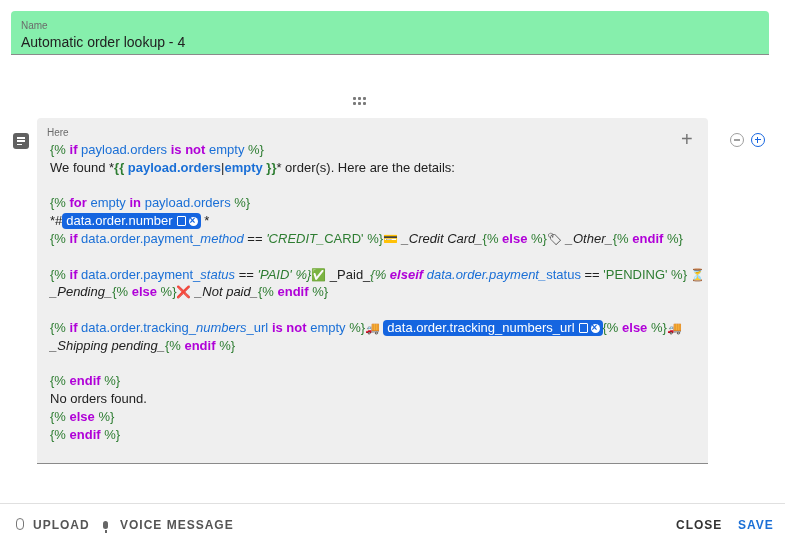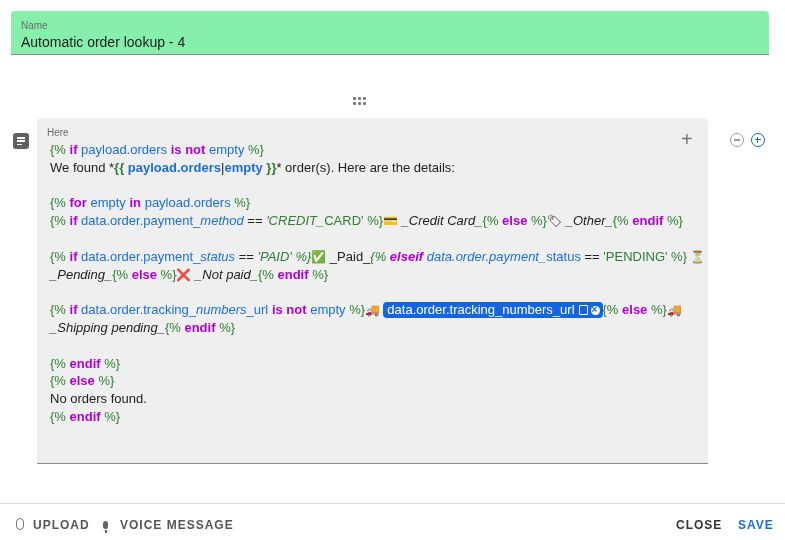--- a/index.html
+++ b/index.html
@@ -74,31 +74,32 @@
 </div>
 
 <div class="text-card">
   <div class="card-label">Here</div>
   <div class="card-plus">+</div>
   <div class="editor" id="editor">
       <div class="line"><span class="g">{% </span><span class="k">if</span><span class="v"> payload.orders </span><span class="k">is not</span><span class="v"> empty</span><span class="g"> %}</span></div>
       <div class="line"><span class="">We found *</span><span class="gb">{{ </span><span class="vb">payload.orders</span><span class="">|</span><span class="vb">empty</span><span class="gb"> }}</span><span class="">* order(s). Here are the details:</span></div>
       <div class="line"></div>
       <div class="line"><span class="g">{% </span><span class="k">for</span><span class="v"> empty </span><span class="k">in</span><span class="v"> payload.orders</span><span class="g"> %}</span></div>
+      <div class="line"><span class="">*#</span><span class="pill"><span>data.order.number</span><span class="cp"></span><span class="xc"></span></span><span class=""> *</span></div>
       <div class="line"><span class="g">{% </span><span class="k">if</span><span class="v"> data.order.payment_</span><span class="v it">method</span><span class=""> == </span><span class="g it">'CREDIT_</span><span class="g">CARD' %}</span><span class="emo">💳</span><span class="it"> _Credit Card_</span><span class="g">{% </span><span class="k">else</span><span class="g"> %}</span><span class="emo">🏷</span><span class="it"> _Other_</span><span class="g">{% </span><span class="k">endif</span><span class="g"> %}</span></div>
       <div class="line"></div>
       <div class="line"><span class="g">{% </span><span class="k">if</span><span class="v"> data.order.payment_</span><span class="v it">status</span><span class=""> == </span><span class="g it">'PAID' %}</span><span class="emo">✅</span><span class=""> _Paid_</span><span class="g it">{% </span><span class="k it">elseif</span><span class="v it"> data.order.payment_</span><span class="v">status</span><span class=""> == </span><span class="g">'PENDING' %}</span><span class="emo"> ⏳</span></div>
       <div class="line"><span class="it">_Pending_</span><span class="g">{% </span><span class="k">else</span><span class="g"> %}</span><span class="emo">❌</span><span class="it"> _Not paid_</span><span class="g">{% </span><span class="k">endif</span><span class="g"> %}</span></div>
       <div class="line"></div>
       <div class="line"><span class="g">{% </span><span class="k">if</span><span class="v"> data.order.tracking_</span><span class="v it">numbers</span><span class="v">_url </span><span class="k">is not</span><span class="v"> empty</span><span class="g"> %}</span><span class="emo">🚚 </span><span class="pill"><span>data.order.tracking_numbers_url</span><span class="cp"></span><span class="xc"></span></span><span class="g">{% </span><span class="k">else</span><span class="g"> %}</span><span class="emo">🚚</span></div>
       <div class="line"><span class="it">_Shipping pending_</span><span class="g">{% </span><span class="k">endif</span><span class="g"> %}</span></div>
       <div class="line"></div>
       <div class="line"><span class="g">{% </span><span class="k">endif</span><span class="g"> %}</span></div>
+      <div class="line"><span class="">No orders found.</span></div>
       <div class="line"><span class="g">{% </span><span class="k">else</span><span class="g"> %}</span></div>
-      <div class="line"><span class="">No orders found.</span></div>
       <div class="line"><span class="g">{% </span><span class="k">endif</span><span class="g"> %}</span></div>
     </div>
 </div>
 
 <div class="side-minus"></div>
 <div class="side-plus"></div>
 
 <div class="divider"></div>
 
 <div class="footer-btn upload-btn">

